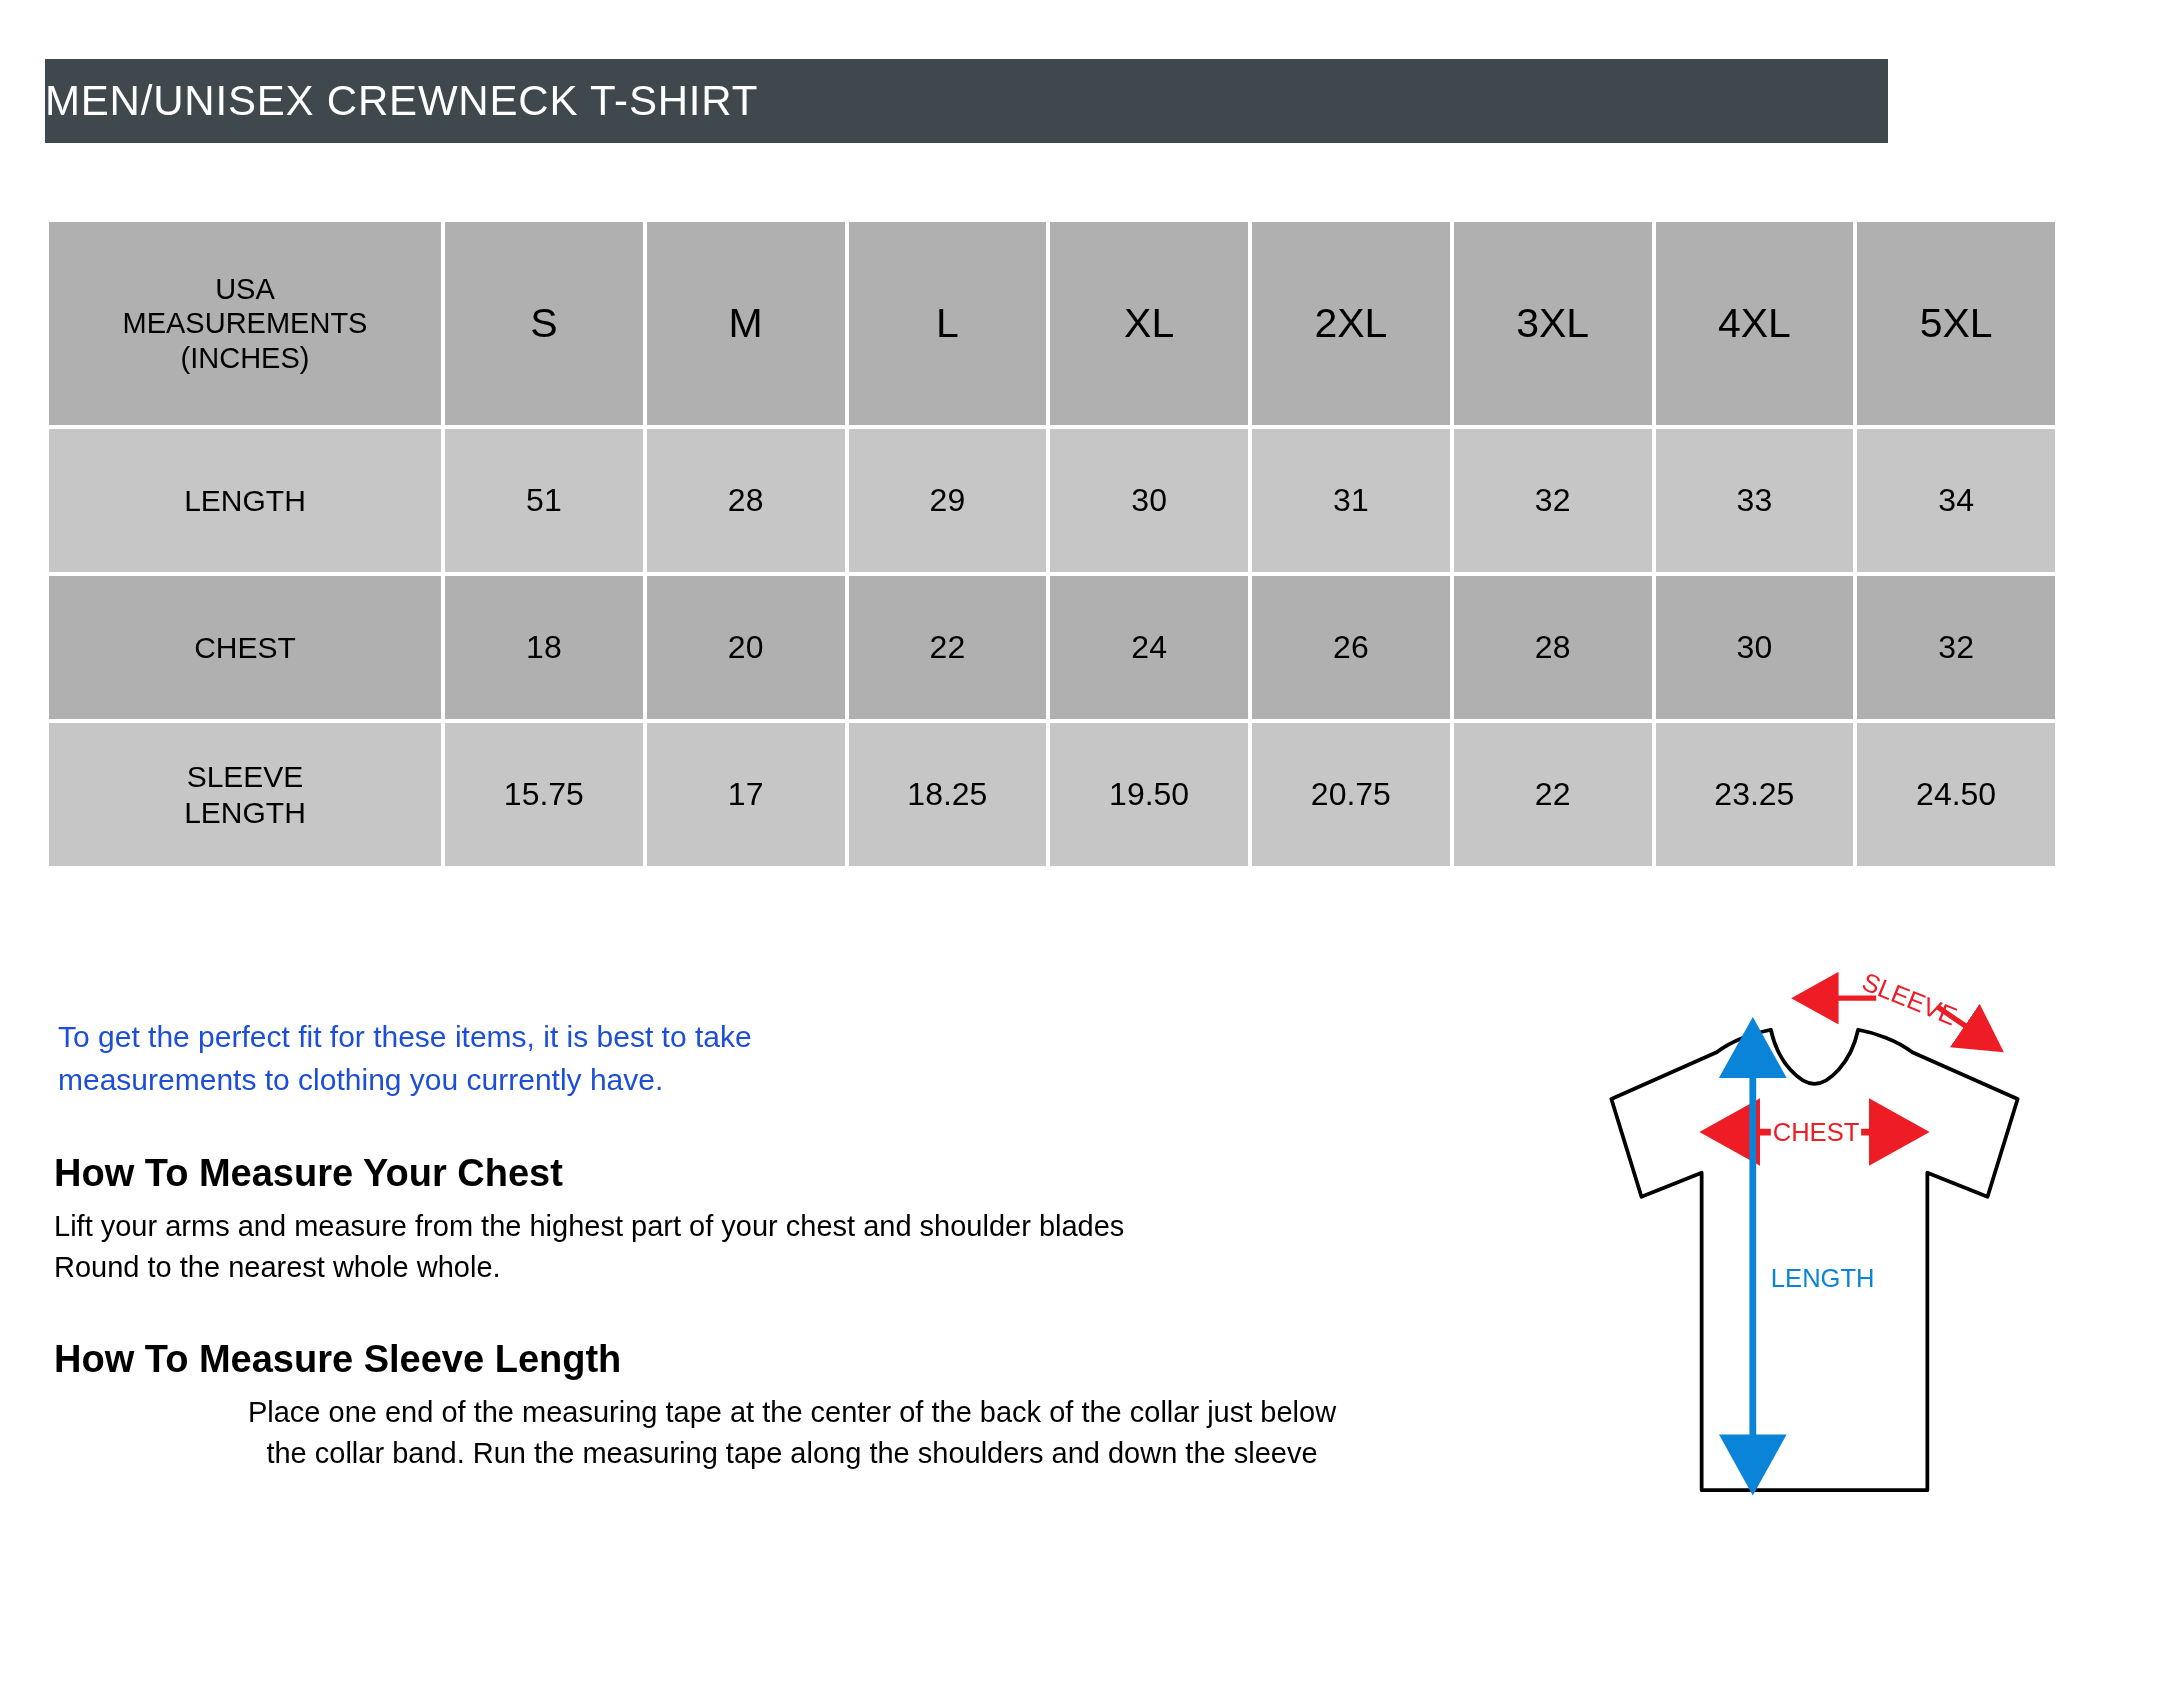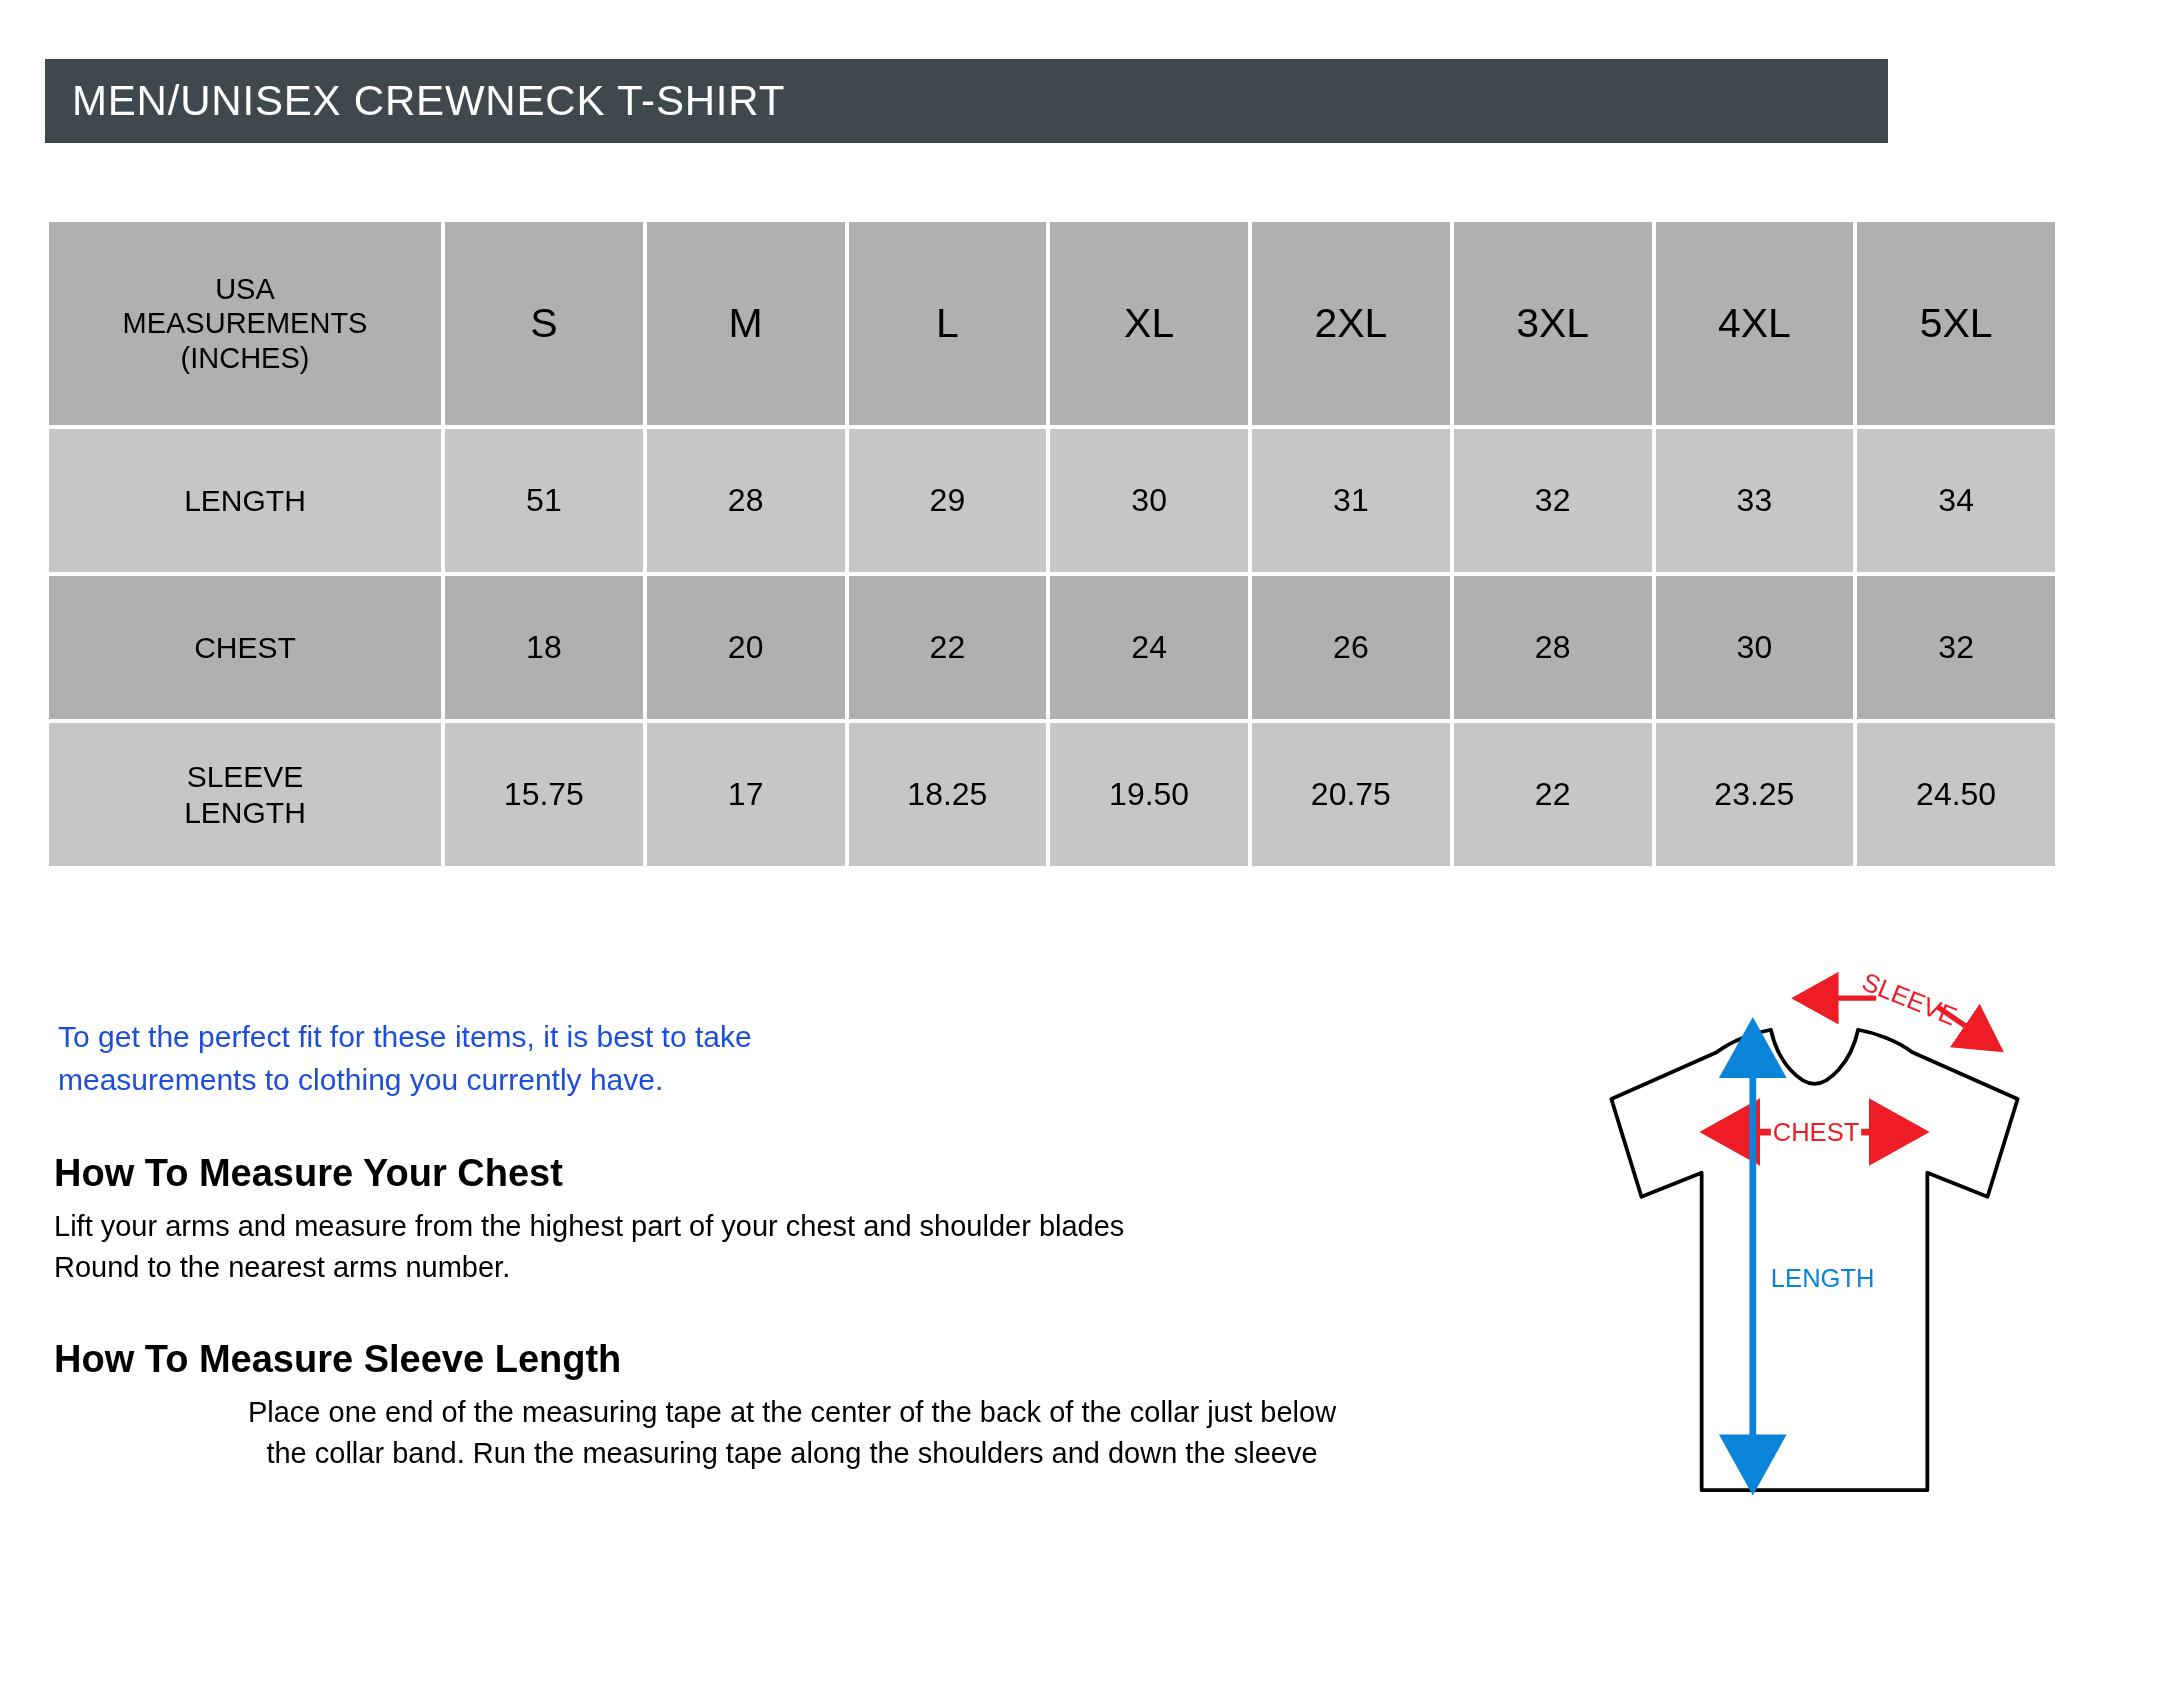--- a/index.html
+++ b/index.html
@@ -22,21 +22,20 @@
     left: 45px; top: 59px;
     width: 1843px; height: 84px;
     background: #3f484d;
     display: flex;
     align-items: center;
   }
   .title-bar .title-text {
     color: #ffffff;
     font-size: 42px;
     letter-spacing: 0.8px;
-    padding-left: 27px;
     white-space: nowrap;
   }
 
   
   .size-table {
     position: absolute;
     left: 45px; top: 218px;
     width: 2014px;
     border-collapse: separate;
     border-spacing: 4.5px;
@@ -166,21 +165,21 @@
 
   <div class="text-block">
     <p class="intro">
       <span>To get the perfect fit for these items, it is best to take</span><br>
       <span>measurements to clothing you currently have.</span>
     </p>
 
     <h2 class="h-measure">How To Measure Your Chest</h2>
     <p class="p-measure">
       <span>Lift your arms and measure from the highest part of your chest and shoulder blades</span><br>
-      <span>Round to the nearest arms number.</span>
+      <span>Round to the nearest whole whole.</span>
     </p>
 
     <h2 class="h-measure">How To Measure Sleeve Length</h2>
     <p class="p-measure last">
       <span>Place one end of the measuring tape at the center of the back of the collar just below</span><br>
       <span>the collar band. Run the measuring tape along the shoulders and down the sleeve</span>
     </p>
   </div>
 
   <div class="shirt-diagram">

